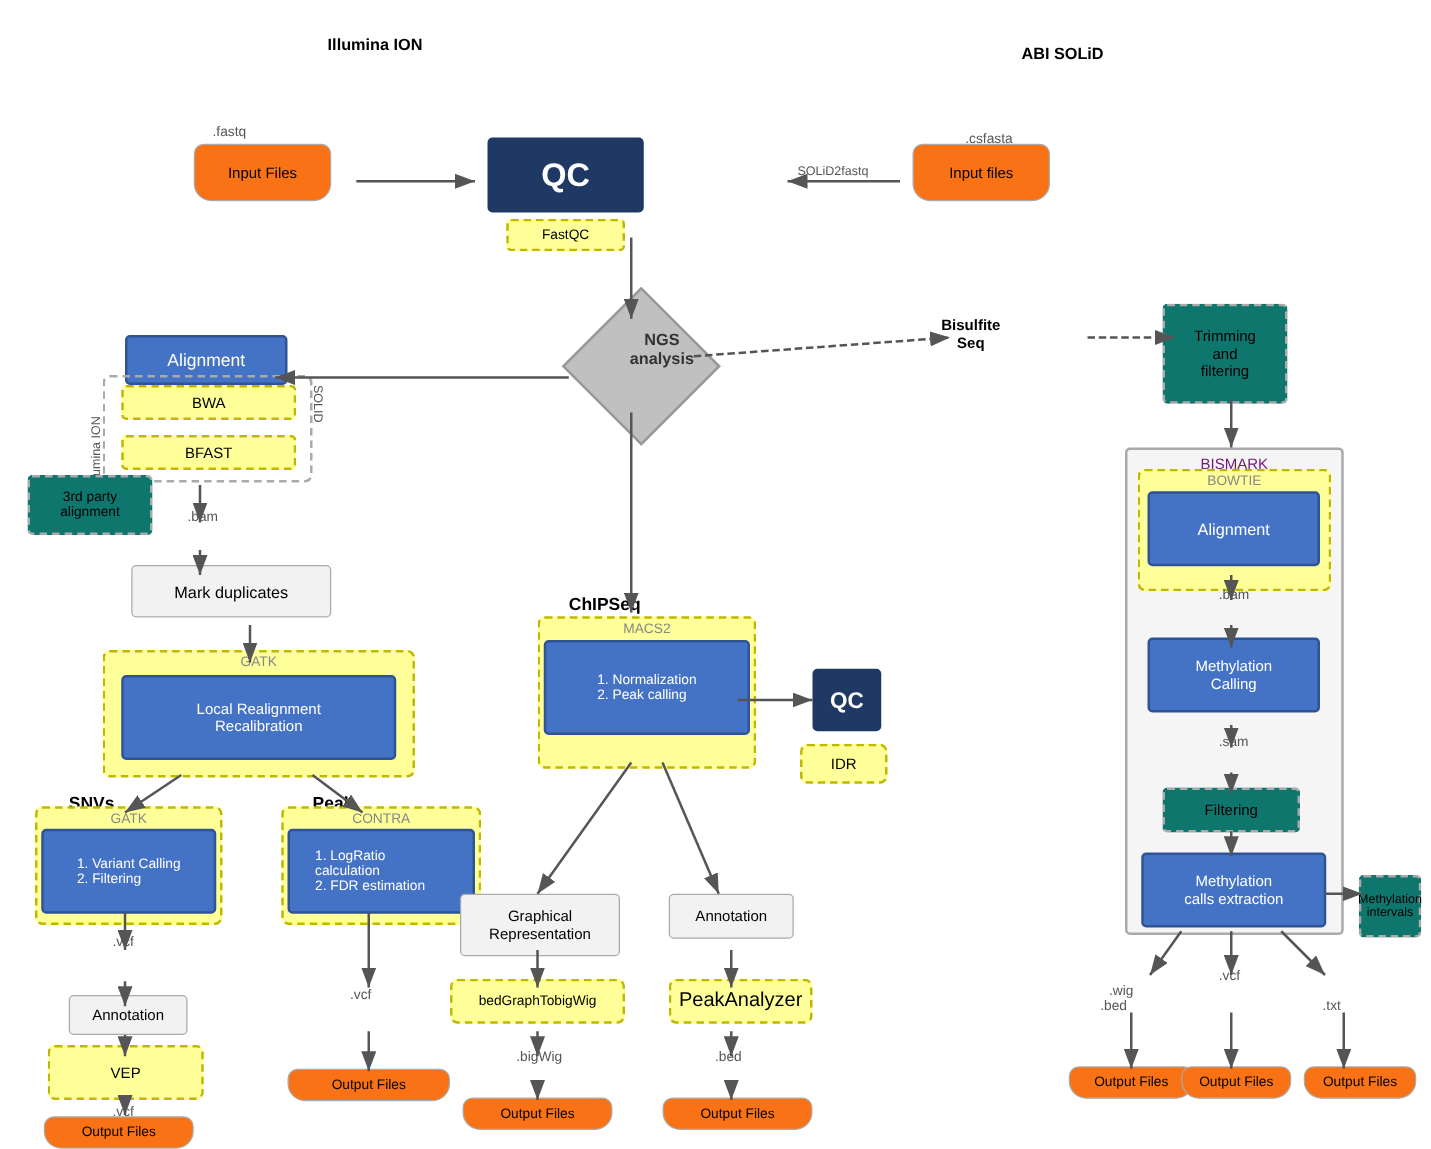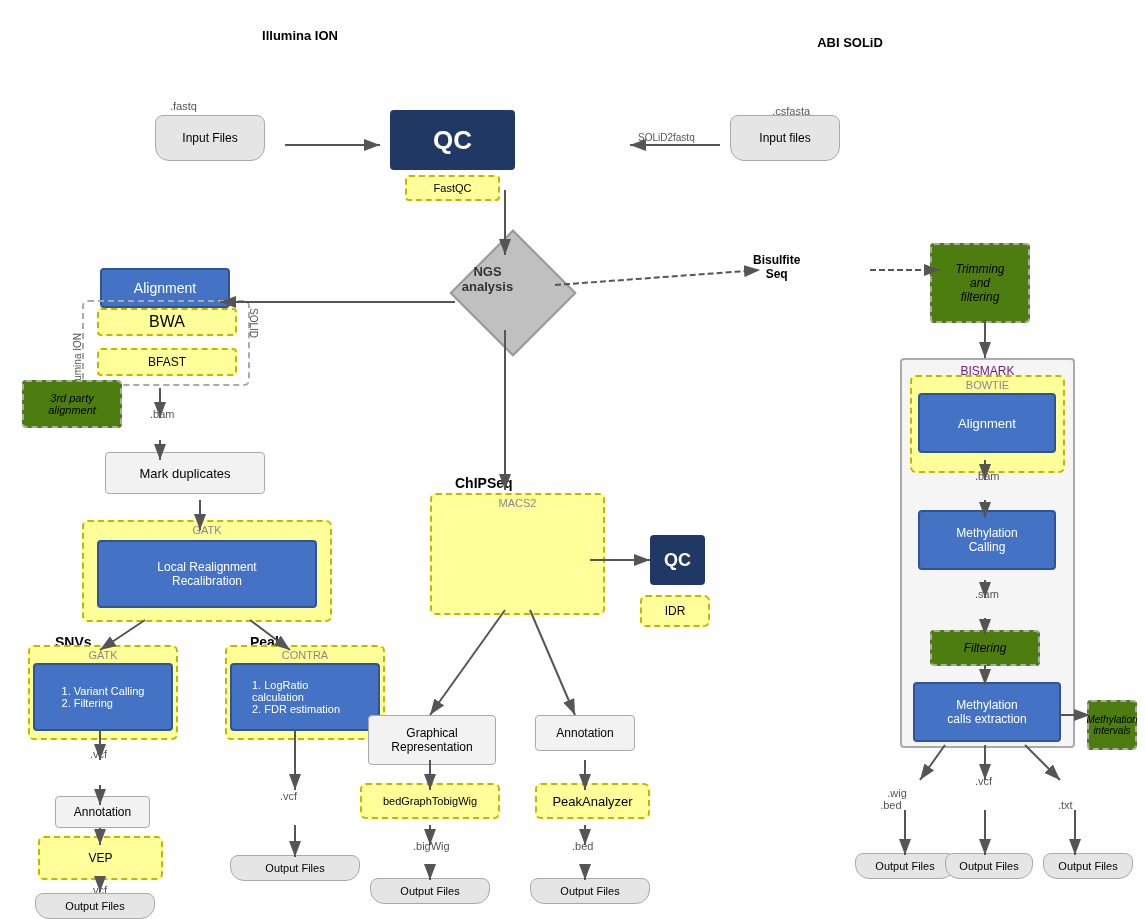--- a/index.html
+++ b/index.html
@@ -41,24 +41,23 @@
       background: #FFFF99;
       border: 2px dashed #c0b800;
       border-radius: 4px;
     }
     .gray-box {
       background: #f2f2f2;
       border: 1.5px solid #aaa;
       border-radius: 4px;
     }
     .gray-dashed {
-      background: #4d7c0f;
+      background: #0f766e;
       border: 2px dashed #aaa;
       border-radius: 4px;
-      font-style: italic;
     }
     .diamond {
       width: 90px;
       height: 90px;
       background: #C0C0C0;
       transform: rotate(45deg);
       position: absolute;
       border: 2px solid #999;
     }
     .diamond-text {
@@ -104,21 +103,21 @@
       border-radius: 4px;
     }
     .label-top {
       position: absolute;
       font-size: 11px;
       color: #555;
       text-align: center;
     }
     .wavy-box {
       position: absolute;
-      background: #e5e5e5;
+      background: #f97316;
       border: 1.5px solid #aaa;
       border-radius: 8px 8px 14px 14px;
     }
     .rotated-label {
       writing-mode: vertical-rl;
       text-orientation: mixed;
       transform: rotate(180deg);
       font-size: 10px;
       color: #555;
       position: absolute;
@@ -249,21 +248,21 @@
 
   <div class="node yellow-dashed" style="left:405px; top:175px; width:95px; height:26px; font-size:11px;">
     <span>FastQC</span>
   </div>
 
   <div class="label-top" style="left:638px; top:132px; font-size:10px;">
     <span>SOLiD2fastq</span>
   </div>
 
   <div class="diamond" style="left:468px; top:248px;"></div>
-  <div class="diamond-text" style="left:450px; top:264px; width:75px;">
+  <div class="diamond-text" style="left:492px; top:264px; width:75px;">
     <span>NGS<br>analysis</span>
   </div>
 
   <div class="node section-label" style="left:753px; top:253px; font-size:12px; font-weight:bold;">
     <span>Bisulfite<br>Seq</span>
   </div>
 
   <div class="node gray-dashed" style="left:930px; top:243px; width:100px; height:80px;">
     <span style="font-size:12px;">Trimming<br>and<br>filtering</span>
   </div>
@@ -275,21 +274,21 @@
   <div class="rotated-label" style="left:72px; top:308px; height:80px; display:flex; align-items:center;">
     <span>Illumina ION</span>
   </div>
 
   <div style="position:absolute; left:248px; top:308px; writing-mode:vertical-rl; text-orientation:mixed; font-size:10px; color:#555;">
     <span>SOLID</span>
   </div>
 
   <div class="outer-gray-dashed" style="left:82px; top:300px; width:168px; height:86px;"></div>
 
-  <div class="node yellow-dashed" style="left:97px; top:308px; width:140px; height:28px; font-size:16px;">
+  <div class="node yellow-dashed" style="left:97px; top:308px; width:140px; height:28px; font-size:12px;">
     <span>BWA</span>
   </div>
 
   <div class="node yellow-dashed" style="left:97px; top:348px; width:140px; height:28px; font-size:12px;">
     <span>BFAST</span>
   </div>
 
   <div class="node gray-dashed" style="left:22px; top:380px; width:100px; height:48px; font-size:11px;">
     <span>3rd party<br>alignment</span>
   </div>
@@ -373,20 +372,23 @@
   <div class="node section-label" style="left:455px; top:475px; font-size:14px;">
     <span>ChIPSeq</span>
   </div>
 
   <div class="outer-yellow" style="left:430px; top:493px; width:175px; height:122px;">
     <div style="position:absolute; top:2px; left:0; right:0; text-align:center; font-size:11px; color:#888;">
       <span>MACS2</span>
     </div>
   </div>
 
+  <div class="node blue-box" style="left:435px; top:512px; width:165px; height:76px; font-size:11px; text-align:left; padding:4px 8px;">
+    <span>1. Normalization<br>2. Peak calling</span>
+  </div>
 
   <div class="node dark-blue-box" style="left:650px; top:535px; width:55px; height:50px; font-size:18px; font-weight:bold;">
     <span>QC</span>
   </div>
 
   <div class="outer-yellow" style="left:640px; top:595px; width:70px; height:32px; font-size:12px;">
     <div style="position:absolute; top:50%; left:50%; transform:translate(-50%,-50%);">
       <span>IDR</span>
     </div>
   </div>
@@ -398,21 +400,21 @@
   <div class="node gray-box" style="left:535px; top:715px; width:100px; height:36px; font-size:12px;">
     <span>Annotation</span>
   </div>
 
   <div class="outer-yellow" style="left:360px; top:783px; width:140px; height:36px; font-size:11px;">
     <div style="position:absolute; top:50%; left:50%; transform:translate(-50%,-50%);">
       <span>bedGraphTobigWig</span>
     </div>
   </div>
 
-  <div class="outer-yellow" style="left:535px; top:783px; width:115px; height:36px; font-size:13px;">
+  <div class="outer-yellow" style="left:535px; top:783px; width:115px; height:36px; font-size:16px;">
     <div style="position:absolute; top:50%; left:50%; transform:translate(-50%,-50%);">
       <span>PeakAnalyzer</span>
     </div>
   </div>
 
   <div class="label-top" style="left:413px; top:840px;">
     <span>.bigWig</span>
   </div>
 
   <div class="label-top" style="left:572px; top:840px;">

